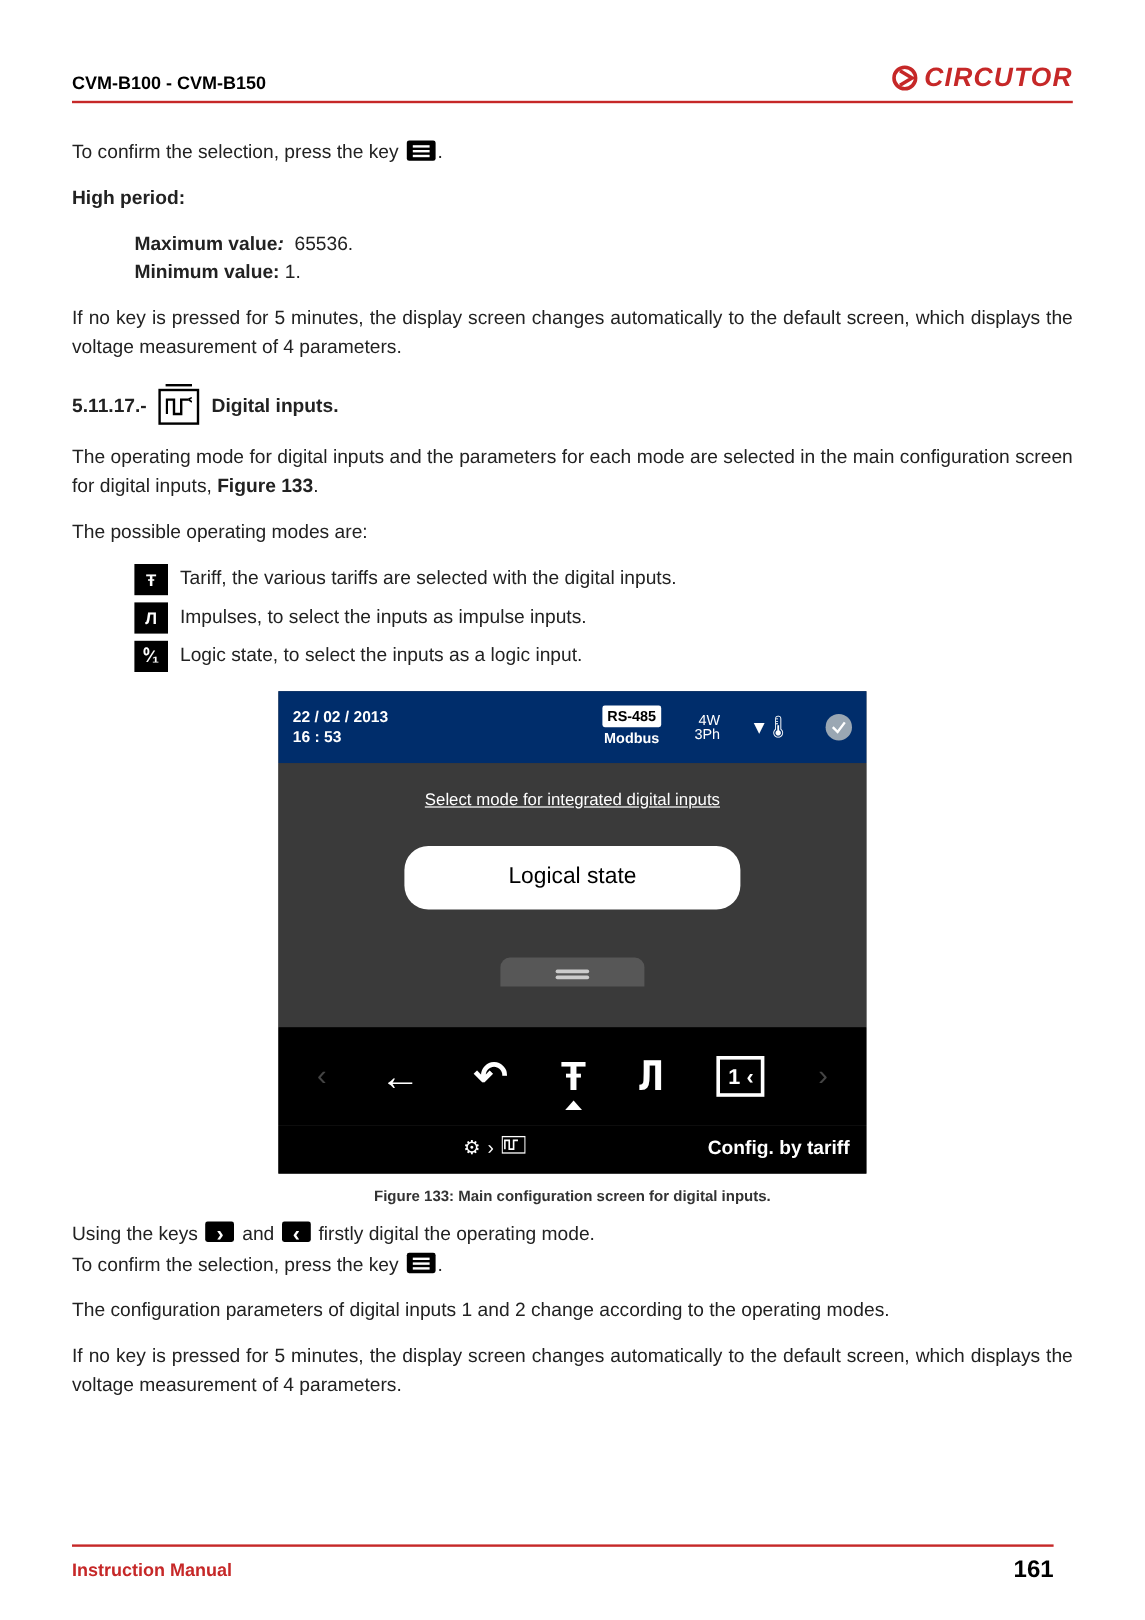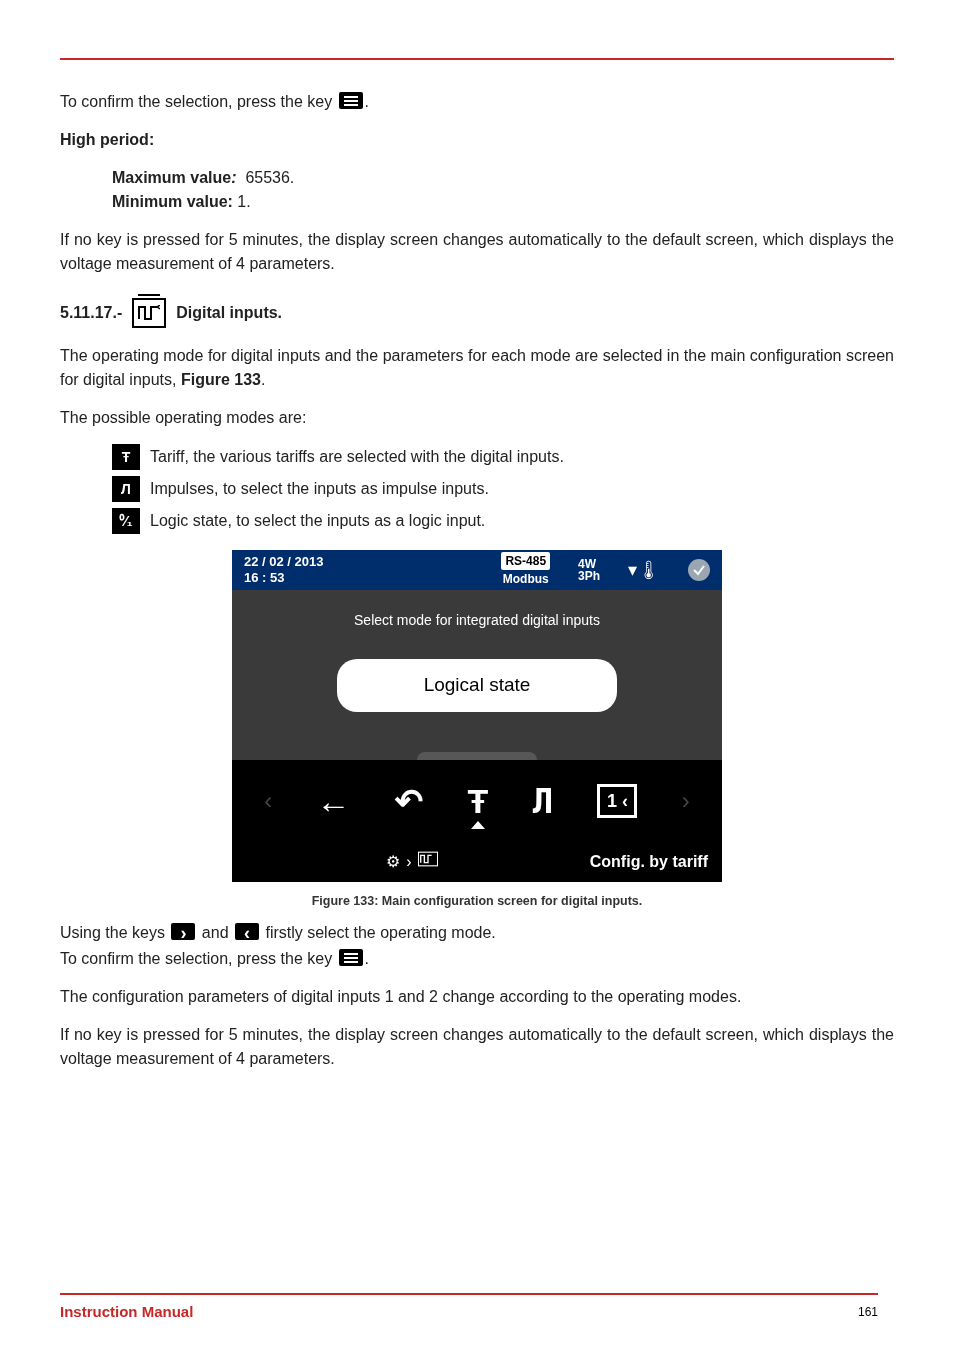--- a/index.html
+++ b/index.html
@@ -33,30 +33,30 @@
   .section-heading .title { font-weight:bold; font-size:16px;}
   .section-icon-box { display:inline-flex; width:34px; height:30px; border:2px solid #000; align-items:center; justify-content:center; margin:0 4px; position:relative;}
   .section-icon-box::before { content:""; position:absolute; top:-6px; left:4px; right:4px; height:2px; background:#000;}
   .mode-list { margin-bottom: 16px; padding-left:52px;}
   .mode-row { display:flex; align-items:center; gap:10px; margin-bottom:6px;}
   .mode-box { width:28px; height:26px; background:#000; color:#fff; display:flex; align-items:center; justify-content:center; font-size:14px; font-weight:bold; flex-shrink:0;}
 
   
   .figure-wrap { display:flex; flex-direction:column; align-items:center; margin:12px 0 10px 0;}
   .device-screen { width:490px; background:#3a3a3a;}
-  .ds-top { background:#002d6b; color:#fff; display:flex; align-items:center; padding:6px 12px; font-size:13px; height:40px;}
+  .ds-top { background:#002d6b; color:#fff; display:flex; align-items:center; padding:6px 12px; font-size:13px; height:60px;}
   .ds-top-left { line-height:1.2; font-weight:bold;}
   .ds-top-spacer { flex:1; }
   .ds-top-group { display:flex; align-items:center; gap:28px;}
   .ds-rs { background:#fff; color:#000; padding:0 4px; font-weight:bold; font-size:12px; border-radius:2px;}
   .ds-modbus { font-weight:bold; font-size:12px;}
-  .ds-4w { display:flex; flex-direction:column; line-height:1; font-weight:bold; font-size:12px;}
+  .ds-4w { display:flex; flex-direction:column; line-height:1; font-weight:normal; font-size:12px;align-items:flex-end;}
   .ds-lock { font-size:18px;}
   .ds-check { width:22px; height:22px; border-radius:50%; background:#9aa7b3; display:flex; align-items:center; justify-content:center;}
-  .ds-middle { background:#3a3a3a; color:#fff; padding:14px 8px 8px 8px; position:relative; height:170px;}
+  .ds-middle { background:#3a3a3a; color:#fff; padding:14px 8px 8px 8px; position:relative; height:220px;text-decoration:underline;}
   .ds-msg { text-align:center; font-size:14px; margin-top:6px; margin-bottom:28px;}
   .ds-select { background:#fff; color:#000; width:280px; margin:0 auto; text-align:center; padding:12px 0; font-size:19px;border-radius:20px;}
   .ds-tab { width:120px; height:24px; background:#575757; margin:40px auto 0 auto; border-radius:8px 8px 0 0; display:flex; align-items:center; justify-content:center;}
   .ds-tab-line { width:28px; height:3px; background:#ccc; border-radius:2px; box-shadow: 0 5px 0 #ccc;}
   .ds-icons { background:#000; display:flex; align-items:center; justify-content:space-around; padding:14px 10px; height:82px; position:relative;}
   .ds-icons .carr { color:#444; font-size:24px;}
   .ds-big-icon { color:#fff; font-size:34px; font-weight:bold;}
   .ds-impulse { font-family: monospace; }
   .ds-logic-box { border:3px solid #fff; width:40px; height:34px; display:flex; align-items:center; justify-content:center; color:#fff; font-size:18px; font-weight:bold;}
   .ds-arrow-up { position:absolute; left:50%; transform:translateX(-50%); bottom:-2px; width:0; height:0; border-left:7px solid transparent; border-right:7px solid transparent; border-bottom:8px solid #fff;}
@@ -64,26 +64,36 @@
   .ds-bottom { background:#000; color:#fff; display:flex; align-items:center; padding:8px 14px; height:40px;}
   .ds-bottom-left { display:flex; align-items:center; gap:6px; margin:0 auto 0 140px;}
   .ds-bottom-right { font-weight:bold; font-size:16px; margin-left:auto;}
   .gear { font-size:16px;}
   .figure-caption { font-weight:bold; font-size:12.5px; color:#333; margin-top:10px; text-align:center;}
 
   .footer { position:absolute; bottom:30px; left:60px; right:76px;}
   .hr-bottom { border:none; border-top:2px solid #c62828; margin-bottom:8px;}
   .footer-row { display:flex; justify-content:space-between; align-items:center;}
   .footer-left { font-weight:bold; font-size:15px; color:#c62828;}
-  .footer-right { font-weight:normal; font-size:12px;}
+  .footer-right { font-weight:bold; font-size:20px;}
 </style>
 </head>
 <body>
 
 <div class="page">
+  <div class="header">
+    <div class="header-left">CVM-B100 - CVM-B150</div>
+    <div class="logo">
+      <svg class="logo-icon" viewBox="0 0 24 24">
+          <circle cx="12" cy="12" r="9" fill="none" stroke="#c62828" stroke-width="3"></circle>
+          <path d="M8 6 L18 12 L8 18" fill="none" stroke="#c62828" stroke-width="3"></path>
+        </svg>
+      <span class="logo-text">CIRCUTOR</span>
+    </div>
+  </div>
   <hr class="hr-top">
 
   <div class="body-text">
     <p class="para">
       <span>To confirm the selection, press the key </span><span class="key-icon menu"></span><span>.</span>
     </p>
 
     <p class="para bold">High period:</p>
 
     <p class="para indent">
@@ -180,21 +190,21 @@
                 </svg>
             </span>
           </div>
           <div class="ds-bottom-right">Config. by tariff</div>
         </div>
       </div>
       <div class="figure-caption">Figure 133: Main configuration screen for digital inputs.</div>
     </div>
 
     <p class="para" style="margin-bottom:2px;">
-      <span>Using the keys </span><span class="key-icon right"></span><span> and </span><span class="key-icon left"></span><span> firstly select the operating mode.</span>
+      <span>Using the keys </span><span class="key-icon right"></span><span> and </span><span class="key-icon left"></span><span> firstly digital the operating mode.</span>
     </p>
     <p class="para">
       <span>To confirm the selection, press the key </span><span class="key-icon menu"></span><span>.</span>
     </p>
 
     <p class="para">The configuration parameters of digital inputs 1 and 2 change according to the operating modes.</p>
 
     <p class="para">If no key is pressed for 5 minutes, the display screen changes automatically to the default screen, which displays the voltage measurement of 4 parameters.</p>
   </div>
 

